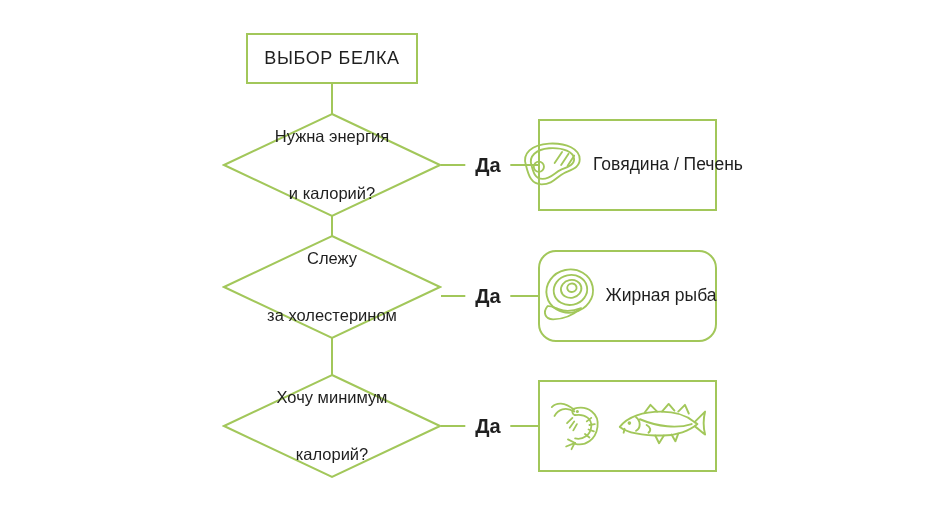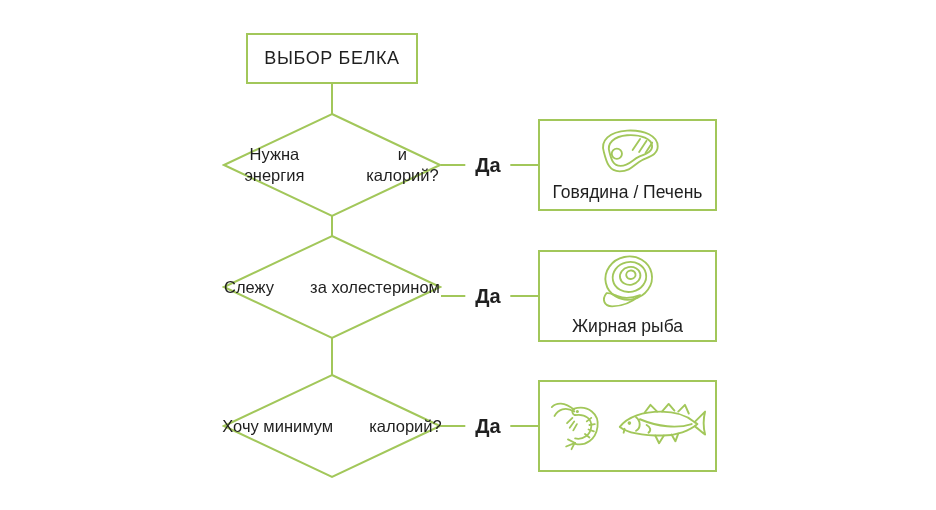--- a/index.html
+++ b/index.html
@@ -16,37 +16,37 @@
   .title-box{
     left:246px;top:33px;width:172px;height:51px;
     border:2px solid #a2c75a;background:#fff;
     display:flex;align-items:center;justify-content:center;
     font-size:18px;letter-spacing:0.6px;font-weight:500;
   }
   .diamond{left:222px;width:220px;height:106px;}
   .diamond svg{position:absolute;left:0;top:0;display:block;}
   .diamond .q{
     position:absolute;inset:0;
-    display:flex;flex-direction:row;align-items:center;justify-content:center;
+    display:flex;flex-direction:column;align-items:center;justify-content:center;
     text-align:center;font-size:16.5px;line-height:1.27;gap:36px;
   }
   .diamond .q span{display:block;}
   .d1{top:112px;} .d2{top:234px;} .d3{top:373px;}
   .yes{
     position:absolute;transform:translate(-50%,-50%);
     background:#fff;padding:2px 10px;font-size:20px;font-weight:bold;
   }
   .y1{left:488px;top:165px;} .y2{left:488px;top:296px;} .y3{left:488px;top:426px;}
   .result-box{
     left:538px;width:179px;height:92px;
     border:2px solid #a2c75a;background:#fff;
-    display:flex;flex-direction:column;align-items:center;justify-content:center;
+    display:flex;flex-direction:row;align-items:center;justify-content:center;
     gap:5px;padding:6px 4px 8px 4px;
   }
-  .r1{top:119px;} .r2{top:250px;} .r3{top:380px;}
+  .r1{top:119px;} .r2{top:250px;border-radius:18px;} .r3{top:380px;}
   .icon-row{display:flex;align-items:center;justify-content:center;gap:12px;flex:0 0 auto;}
   .result-label{font-size:17.5px;white-space:nowrap;}
   .ic{display:block;}
   .ic path,.ic ellipse,.ic line,.ic circle{
     fill:none;stroke:#a2c75a;stroke-width:2;stroke-linecap:round;stroke-linejoin:round;
   }
   .ic .fill{fill:#a2c75a;stroke:none;}
 </style>
 </head>
 <body>

